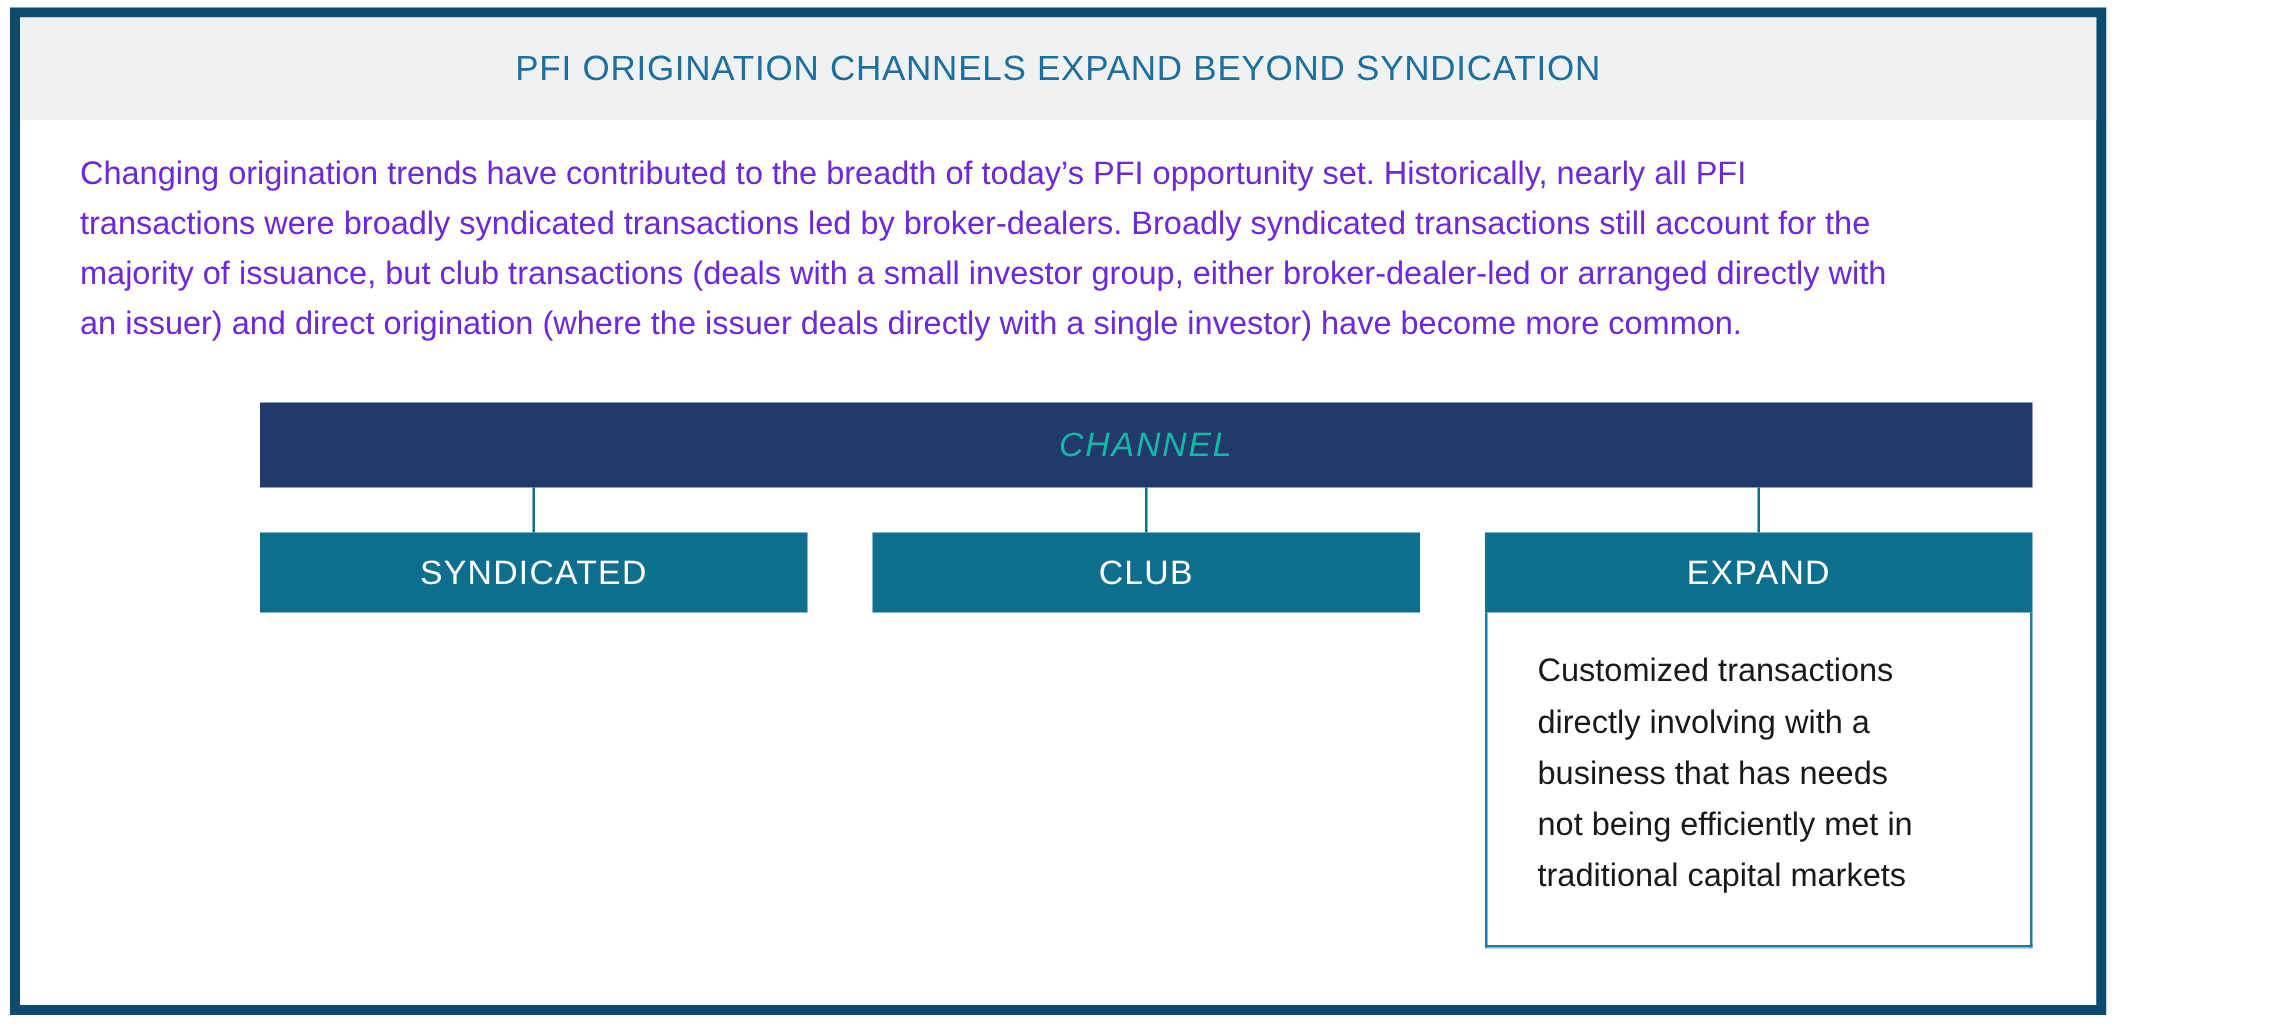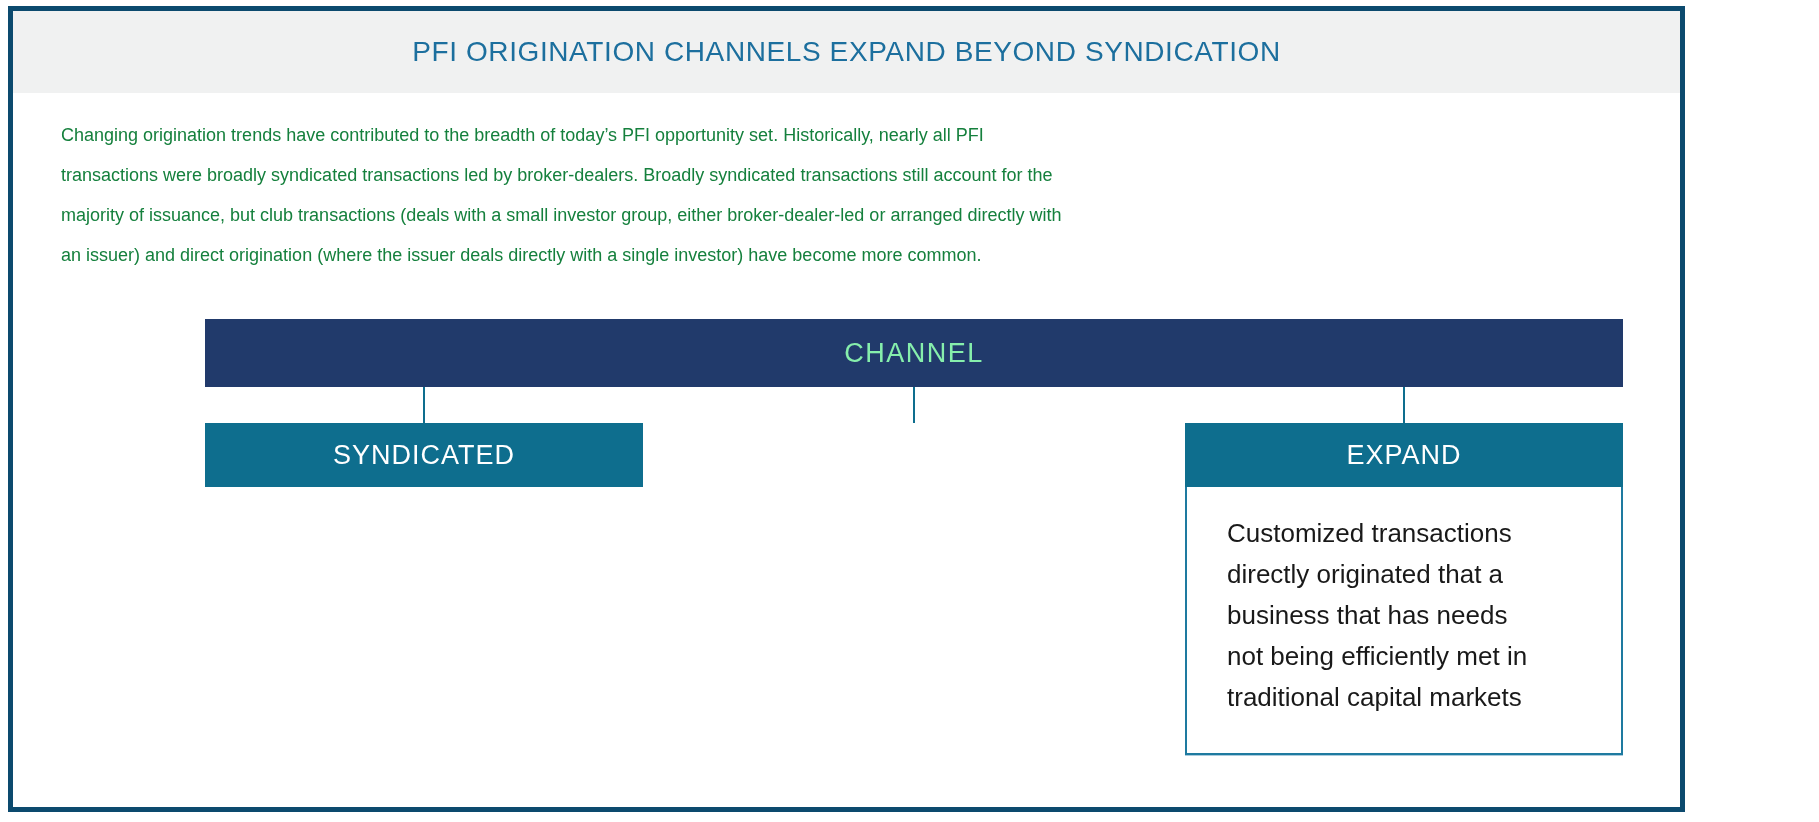--- a/index.html
+++ b/index.html
@@ -11,56 +11,57 @@
     font-family: "Liberation Sans", sans-serif;
     position: relative;
   }
   .frame {
     position: absolute;
     left: 8px;
     top: 6px;
     width: 1677px;
     height: 806px;
     box-sizing: border-box;
-    border: 5px solid #0c4a6e;
+    border: 8px solid #0c4a6e;
     background: #ffffff;
   }
   .title-band {
     height: 82px;
     background: #f0f1f1;
     display: flex;
     align-items: center;
     justify-content: center;
   }
   .figure-title {
     color: #1c6f9e;
     font-size: 28px;
     letter-spacing: 0.6px;
     font-weight: 400;
   }
   .intro {
     margin: 22px 36px 0 48px;
-    font-size: 18px;
+    font-size: 26px;
     line-height: 40px;
-    color: #15803d;
+    color: #6d28d9;
     white-space: pre-line;
   }
   .diagram {
     margin: 44px 0 0 192px;
     width: 1418px;
   }
   .root-bar {
     height: 68px;
     background: #213a6b;
     display: flex;
     align-items: center;
     justify-content: center;
-    color: #86efac;
+    color: #14b8a6;
     font-size: 27px;
     letter-spacing: 1.5px;
+    font-style: italic;
   }
   .columns {
     display: flex;
     justify-content: space-between;
   }
   .column {
     width: 438px;
     display: flex;
     flex-direction: column;
     border-radius: 31px;
@@ -114,27 +115,28 @@
 
     <div class="columns">
 
       <div class="column">
         <div class="connector"></div>
         <div class="card-header">SYNDICATED</div>
       </div>
 
       <div class="column">
         <div class="connector"></div>
+        <div class="card-header">CLUB</div>
       </div>
 
       <div class="column">
         <div class="connector"></div>
         <div class="card-header">EXPAND</div>
         <div class="card-body">Customized transactions
-directly originated that a
+directly involving with a
 business that has needs
 not being efficiently met in
 traditional capital markets</div>
       </div>
 
     </div>
   </div>
 </div>
 
 </body></html>

